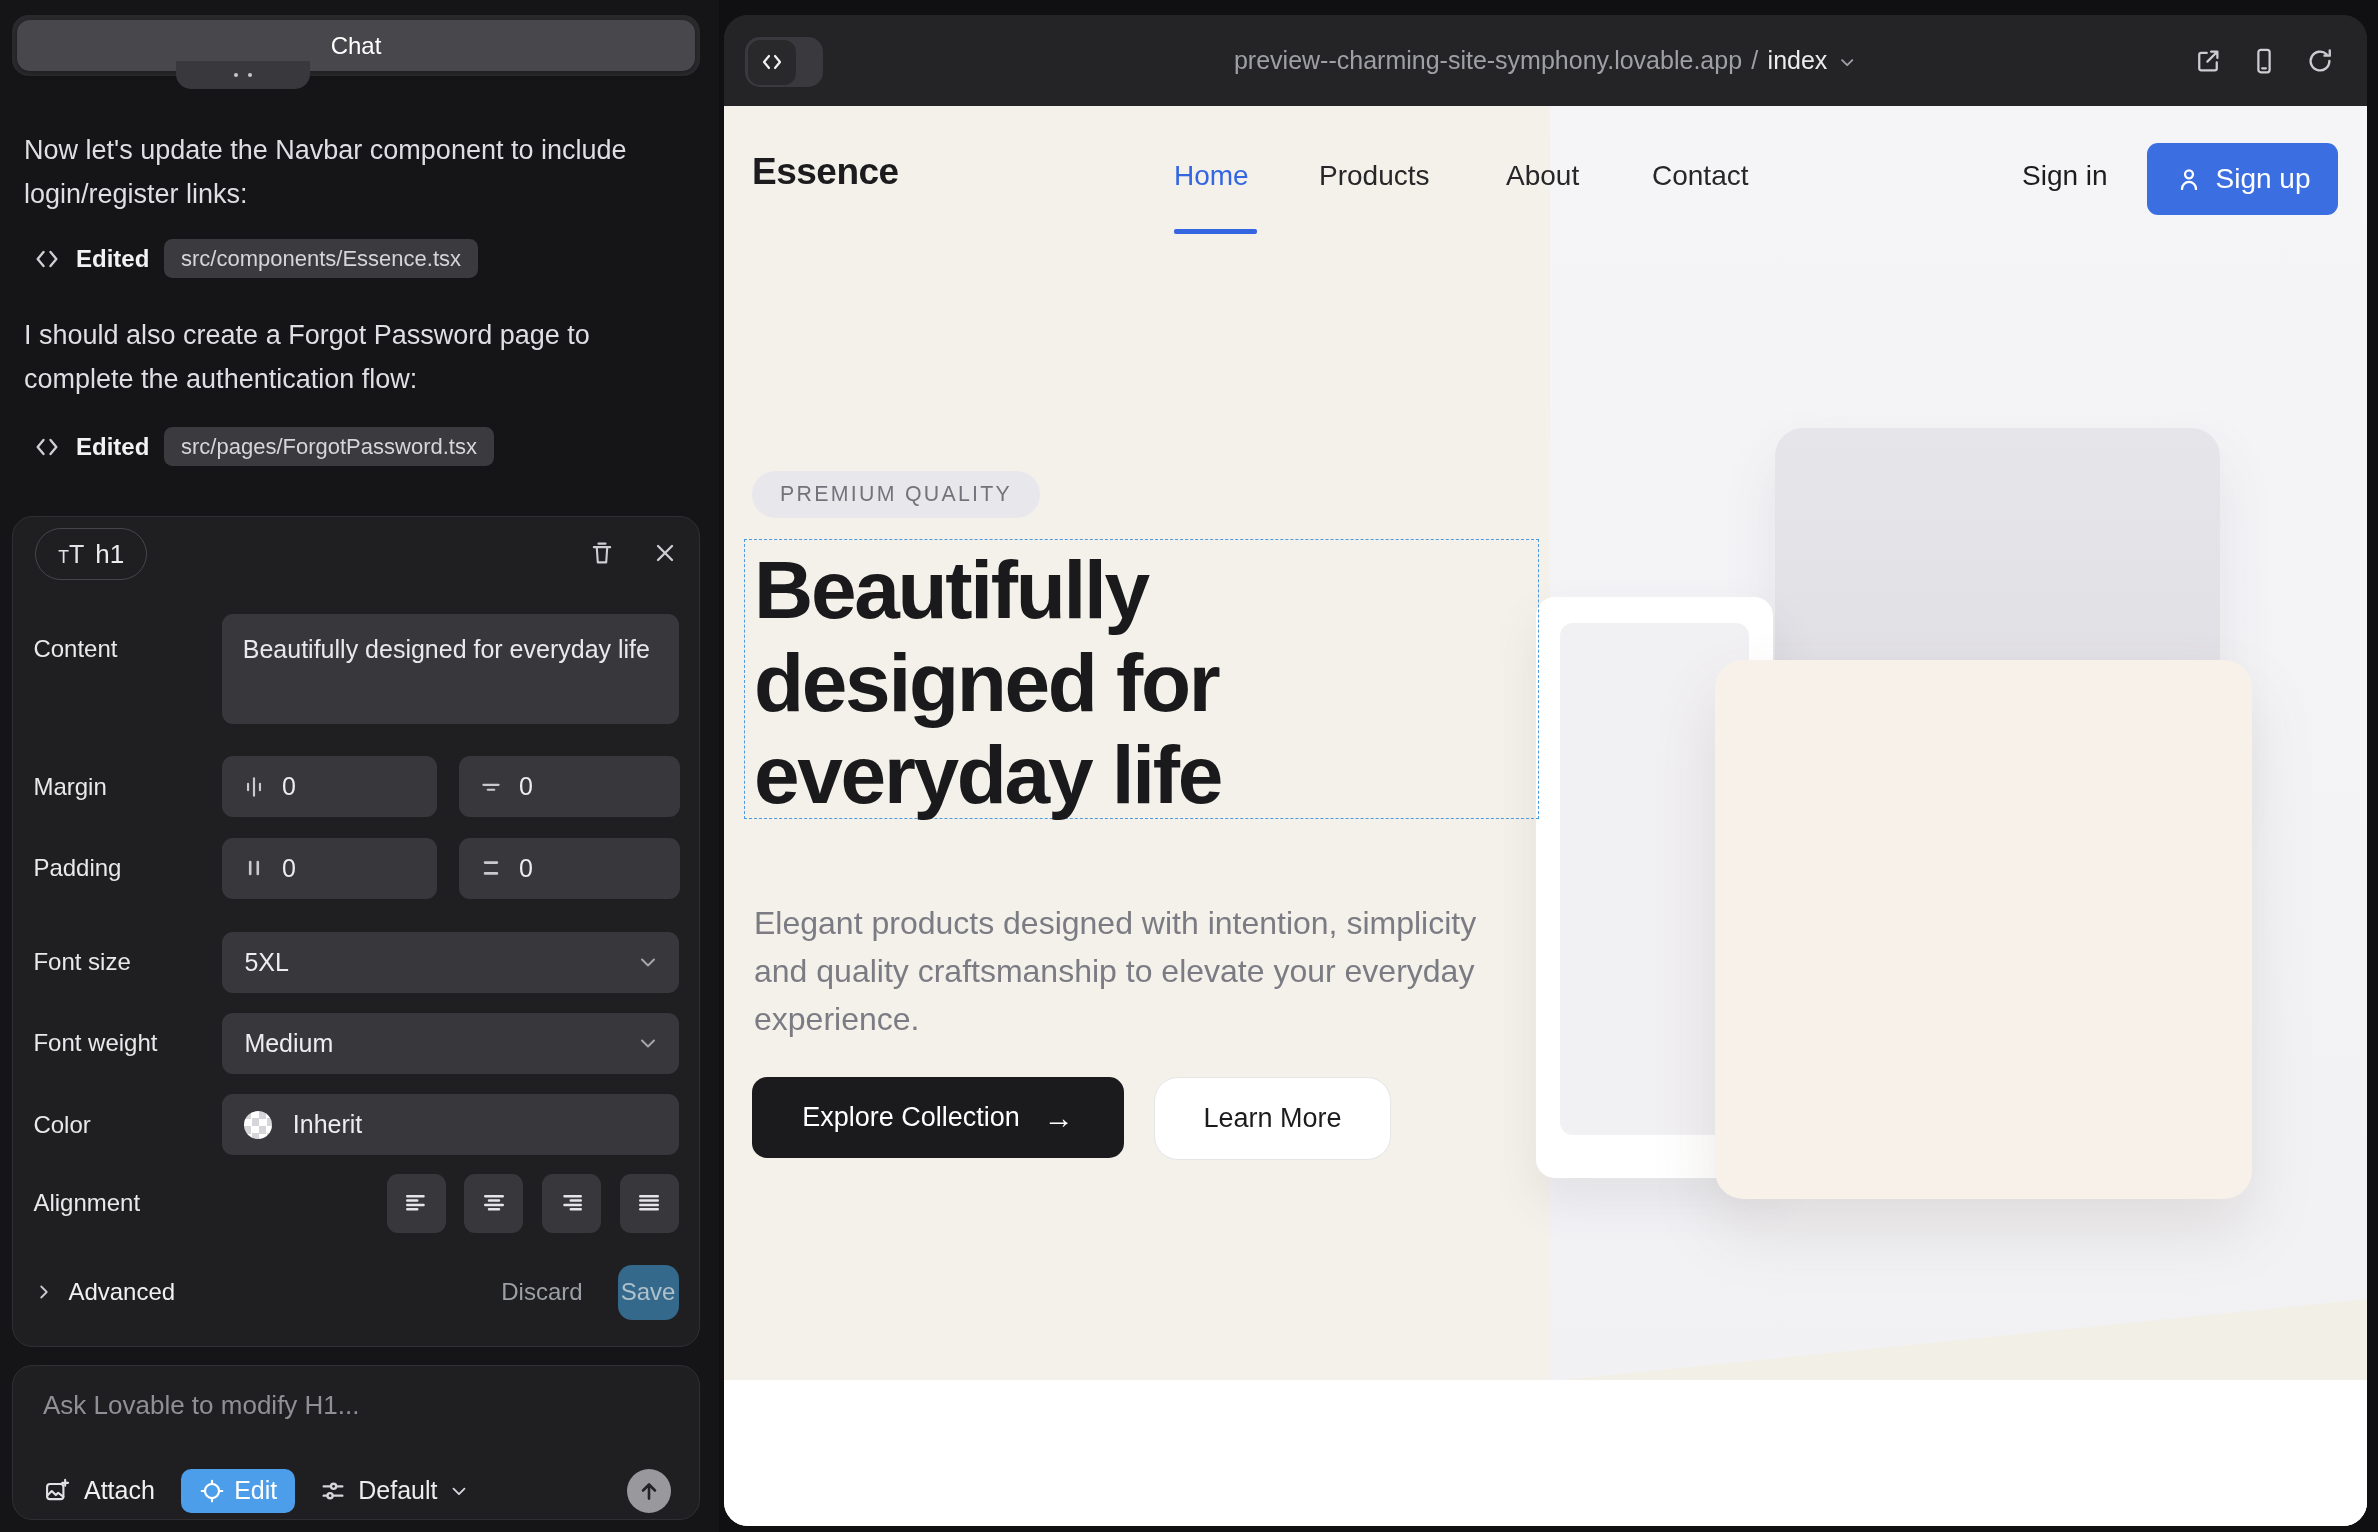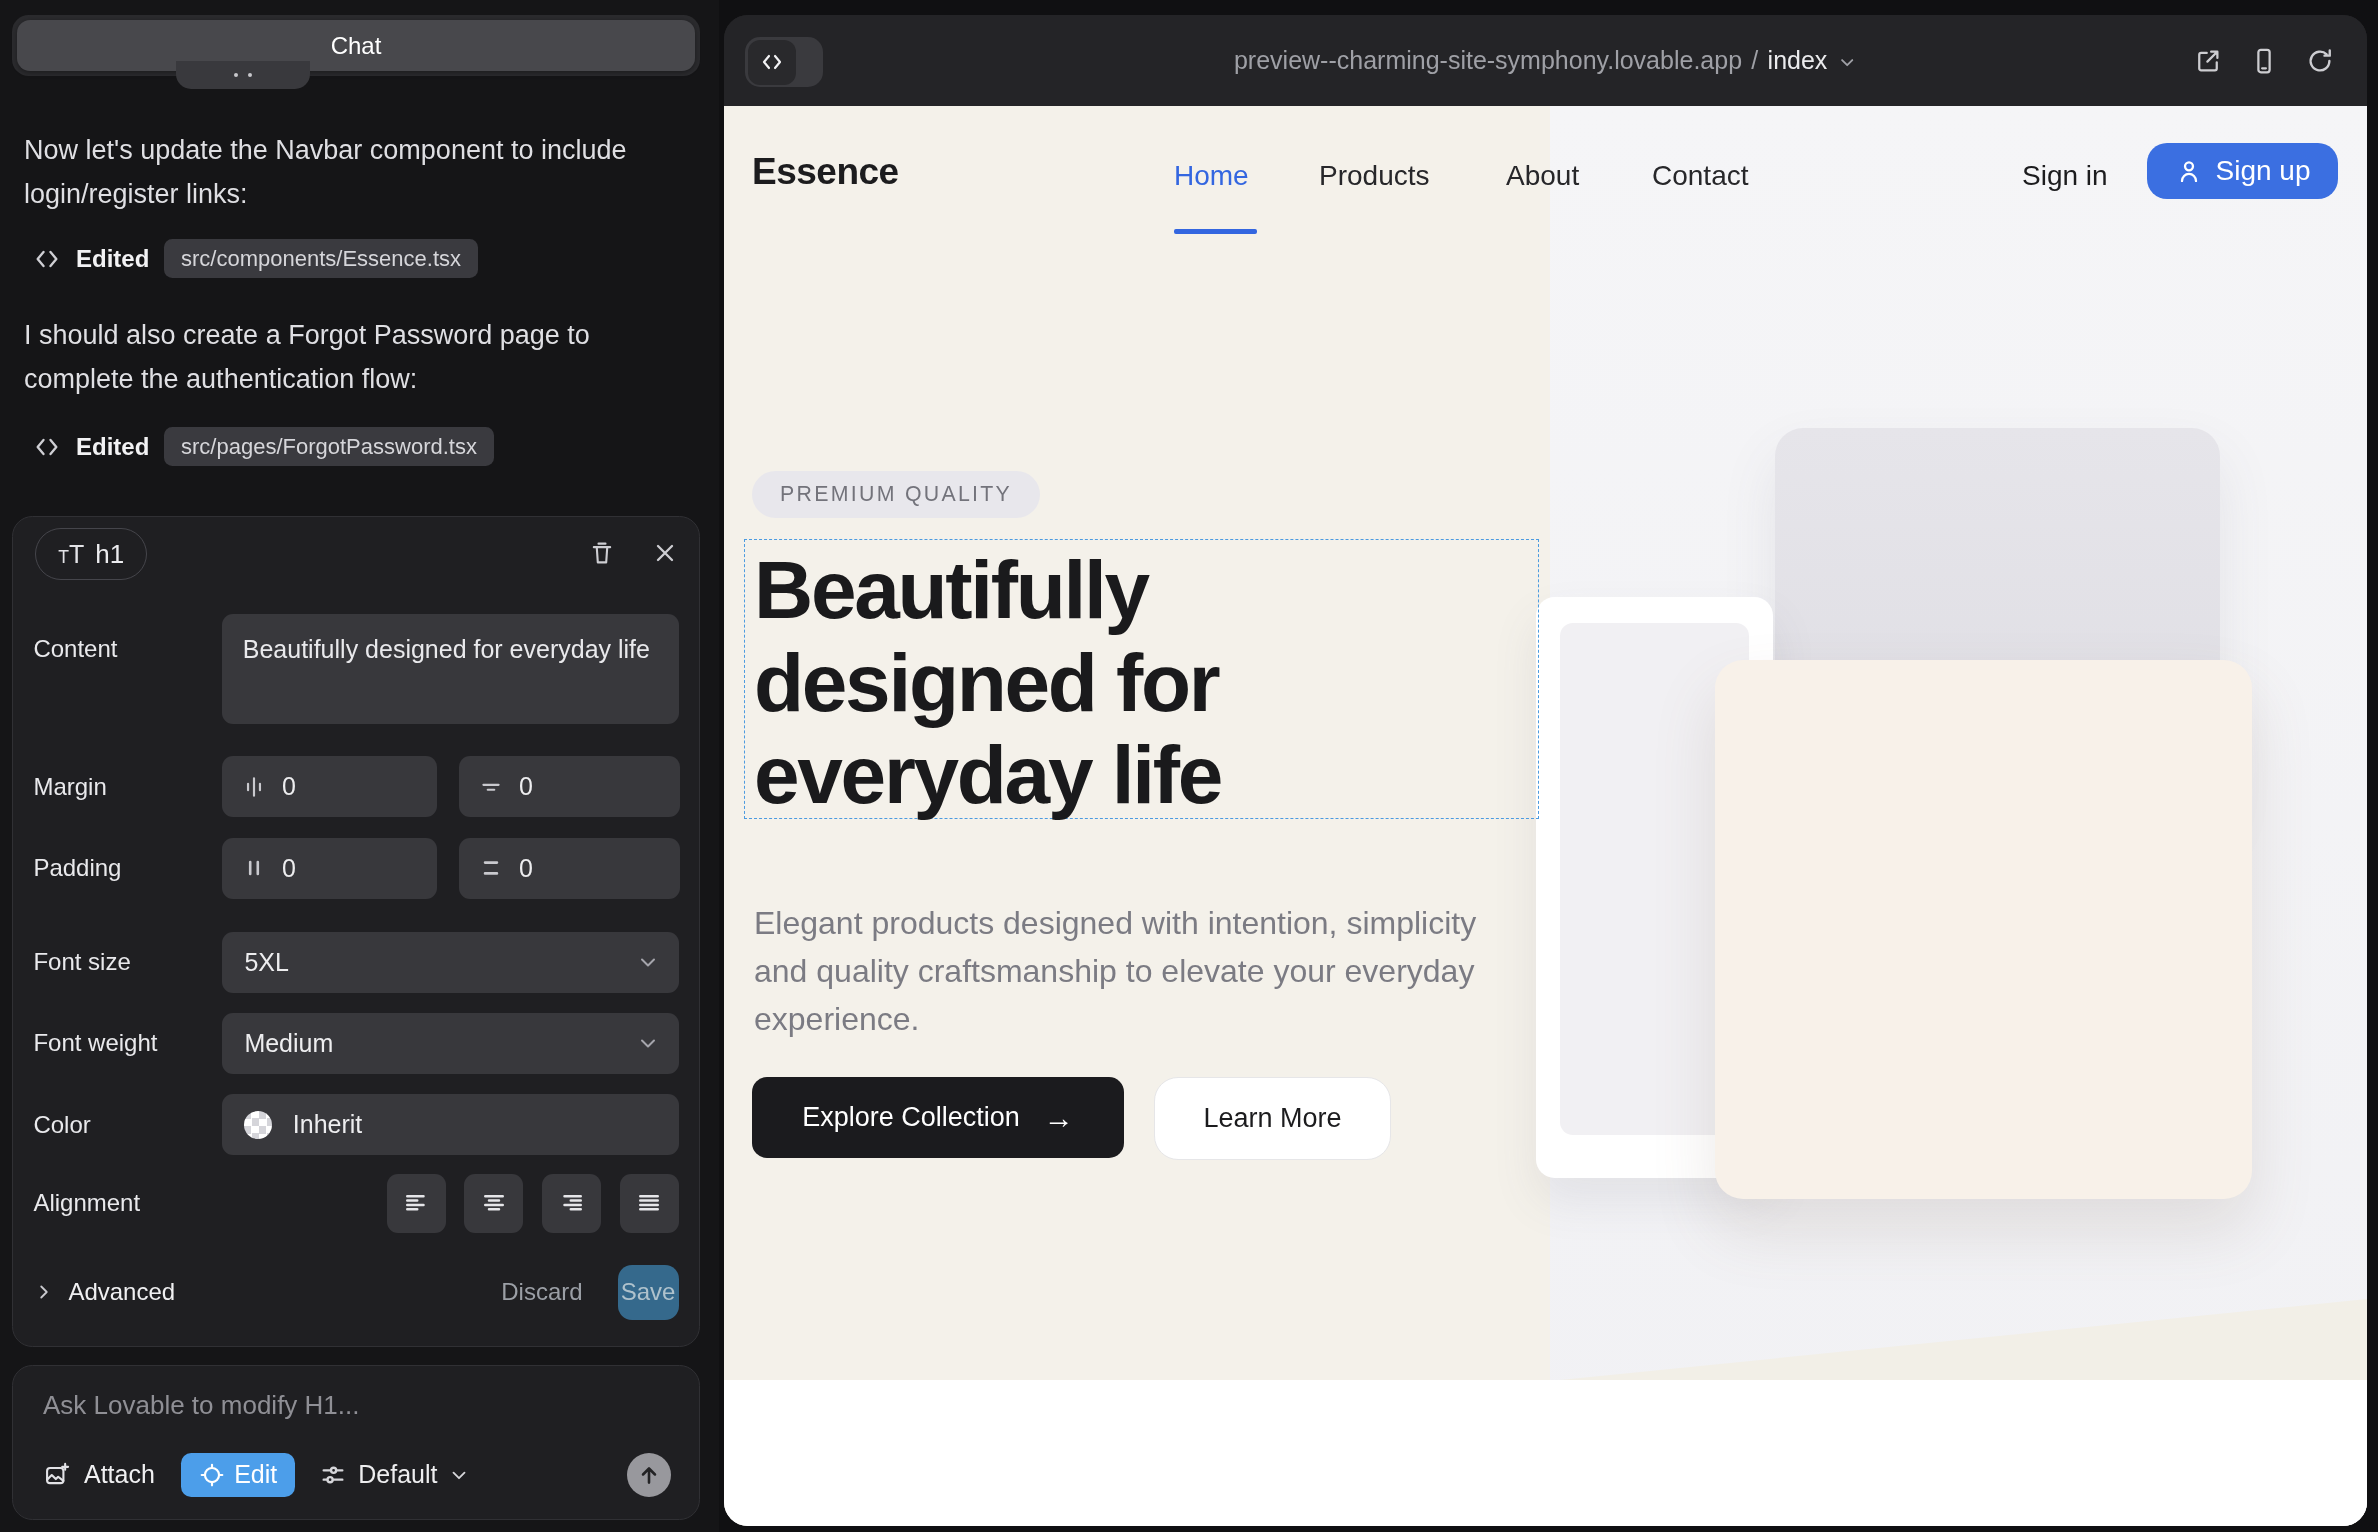--- a/index.html
+++ b/index.html
@@ -66,21 +66,21 @@
   .advanced { display:flex; align-items:center; gap:13px; color:#F0F0F2; font-size:24px; cursor:pointer; }
   .advanced .chev { color:#C9C9CE; display:flex; }
   .ed-foot .spacer { flex:1; }
   .discard { font-size:24px; color:#9B9FA6; margin-right:35px; cursor:pointer; }
   .save { width:61px; height:55px; background:#35698C; border-radius:14px; color:#AFC2CC; font-size:24px; display:flex; align-items:center; justify-content:center; cursor:pointer; }
 
   
   .composer { position:absolute; left:12px; top:1365px; width:688px; height:155px; background:#1F1F22; border:0.9px solid #303034; border-radius:20.4px; padding:16.7px 28px 0 30px; }
   .composer-input { width:100%; background:transparent; border:none; outline:none; font-size:26px; color:#E9E9EC; font-family:"Liberation Sans",sans-serif; height:46px; }
   .composer-input::placeholder { color:#8F8F95; opacity:1; }
-  .comp-row { margin-top:24px; display:flex; align-items:center; }
+  .comp-row { margin-top:40px; display:flex; align-items:center; }
   .attach { display:flex; align-items:center; gap:13px; color:#F0F0F2; font-size:25px; cursor:pointer; }
   .attach .ic { color:#E2E2E6; display:flex; }
   .edit-pill { margin-left:26px; height:44px; background:#4C9EEA; border-radius:10.2px; display:flex; align-items:center; gap:9.3px; padding:0 18px; color:#fff; font-size:25px; cursor:pointer; }
   .mode { margin-left:24px; display:flex; align-items:center; gap:11px; color:#EDEDEF; font-size:25px; cursor:pointer; }
   .mode .ic, .mode .chev { color:#D6D6DA; display:flex; }
   .comp-row .spacer { flex:1; }
   .send { width:44px; height:44px; border-radius:50%; background:#98989D; display:flex; align-items:center; justify-content:center; color:#232325; cursor:pointer; }
 
   
   .window { position:absolute; left:724px; top:15px; width:1643px; height:1511px; border-radius:24px; background:#242427; overflow:hidden; }
@@ -100,21 +100,21 @@
   .wedge { position:absolute; left:826px; top:1193px; width:817px; height:82px; background:#F2EFE7; clip-path:polygon(0 100%,100% 0,100% 100%); }
   .white-band { position:absolute; left:0; top:1274px; width:1643px; height:147px; background:#FFFFFF; }
 
   .navbar { position:absolute; left:0; top:0; width:1643px; height:139px; }
   .brand { position:absolute; left:28px; top:45px; font-size:37px; font-weight:bold; color:#1C1C1E; letter-spacing:-0.5px; }
   .nav-link { position:absolute; top:54px; font-size:28px; color:#27272A; cursor:pointer; }
   .nl-home { left:450px; color:#3366E0; }
   .home-underline { position:absolute; left:450px; top:123px; width:83px; height:4.6px; background:#3366E0; border-radius:1.9px; }
   .nl-products { left:595px; } .nl-about { left:782px; } .nl-contact { left:928px; }
   .signin { position:absolute; left:1298px; top:54px; font-size:28px; color:#1C1C1E; cursor:pointer; }
-  .signup { position:absolute; left:1423px; top:37px; width:191px; height:56px; background:#3B6FE1; border-radius:20px; color:#fff; font-size:28px; display:flex; align-items:center; justify-content:center; gap:13px; cursor:pointer; }
+  .signup { position:absolute; left:1423px; top:37px; width:191px; height:72px; background:#3B6FE1; border-radius:11px; color:#fff; font-size:28px; display:flex; align-items:center; justify-content:center; gap:13px; cursor:pointer; }
   .signup .ic { display:flex; }
 
   .badge { position:absolute; left:28px; top:365px; height:47px; background:#E8E7EC; border-radius:24px; display:flex; align-items:center; padding:0 28px; font-size:21.3px; letter-spacing:2.3px; color:#73737B; }
 
   .selection { position:absolute; left:19.5px; top:433px; width:795px; height:280px; border:1.9px dashed #4C9BE0; }
   .hero-h1 { position:absolute; left:30px; top:438px; font-size:82px; line-height:1.13; font-weight:bold; letter-spacing:-2.3px; color:#1A1A1C; }
 
   .hero-p { position:absolute; left:30px; top:793px; width:751px; font-size:32px; line-height:1.5; color:#7B7B83; }
 
   .cta-primary { position:absolute; left:28px; top:971px; width:372px; height:81px; background:#1B1B1E; border-radius:15px; color:#fff; font-size:27px; display:flex; align-items:center; justify-content:center; gap:24px; cursor:pointer; }

